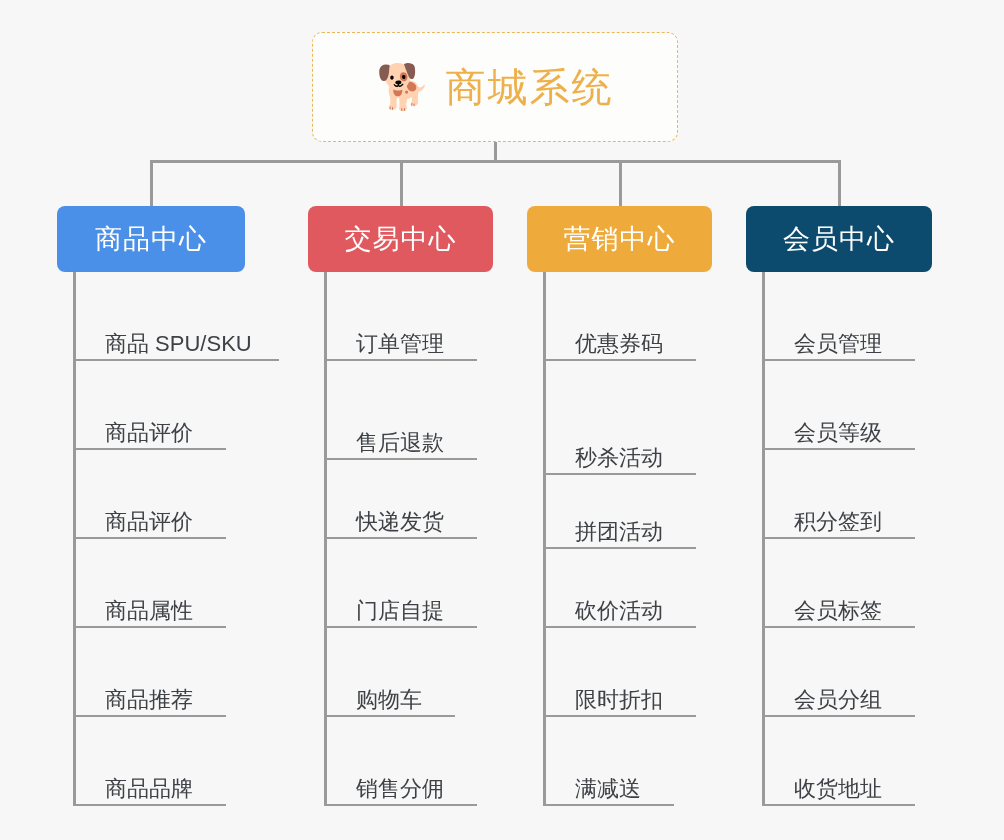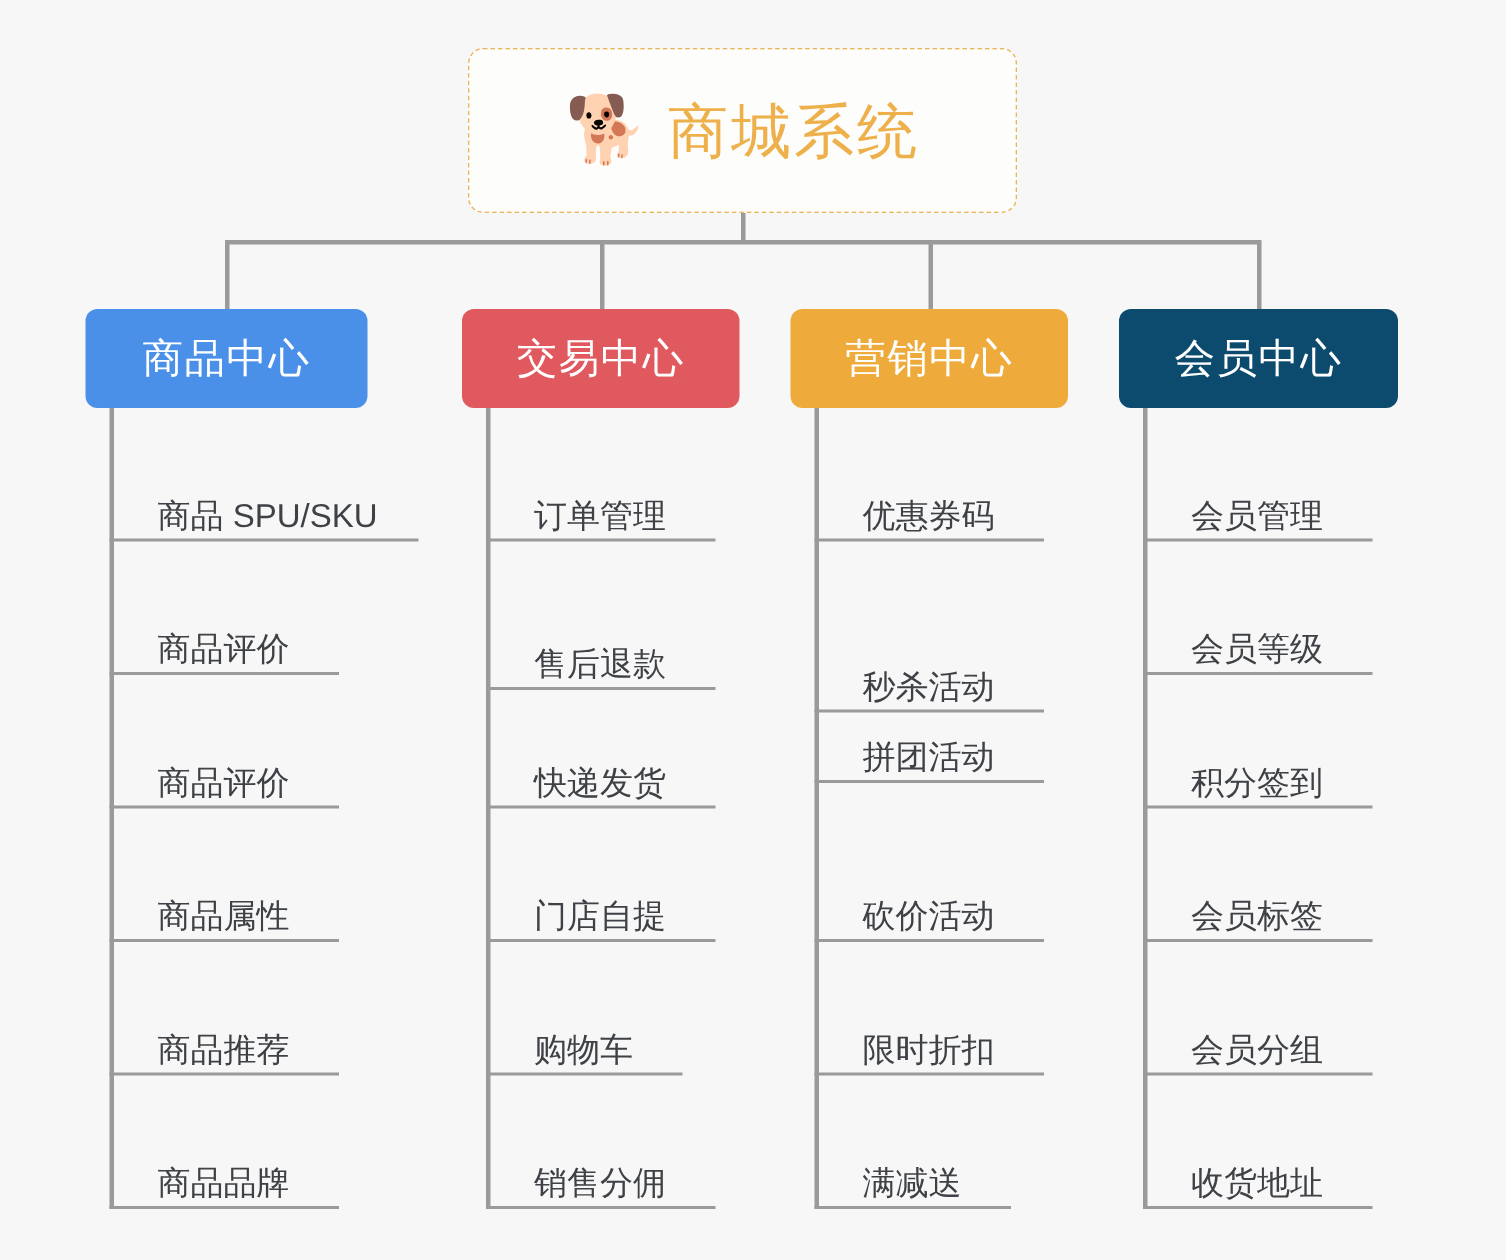--- a/index.html
+++ b/index.html
@@ -169,21 +169,21 @@
       <div class="leaf-col" style="left: 543px; height: 534px;">
         <div class="leaf-spine" style="height: 534px;"></div>
         <div class="leaf-item" style="top: 0px; width: 193px;">
           <span class="leaf-label">优惠券码</span>
           <div class="leaf-underline" style="width: 153px;"></div>
         </div>
         <div class="leaf-item" style="top: 74px; width: 193px; margin-top: 40px;">
           <span class="leaf-label">秒杀活动</span>
           <div class="leaf-underline" style="width: 153px;"></div>
         </div>
-        <div class="leaf-item" style="top: 161px; width: 193px; font-family: Liberation Serif, serif;">
+        <div class="leaf-item" style="top: 188px; width: 193px; font-family: Liberation Serif, serif;">
           <span class="leaf-label">拼团活动</span>
           <div class="leaf-underline" style="width: 153px;"></div>
         </div>
         <div class="leaf-item" style="top: 267px; width: 193px;">
           <span class="leaf-label">砍价活动</span>
           <div class="leaf-underline" style="width: 153px;"></div>
         </div>
         <div class="leaf-item" style="top: 356px; width: 193px;">
           <span class="leaf-label">限时折扣</span>
           <div class="leaf-underline" style="width: 153px;"></div>

